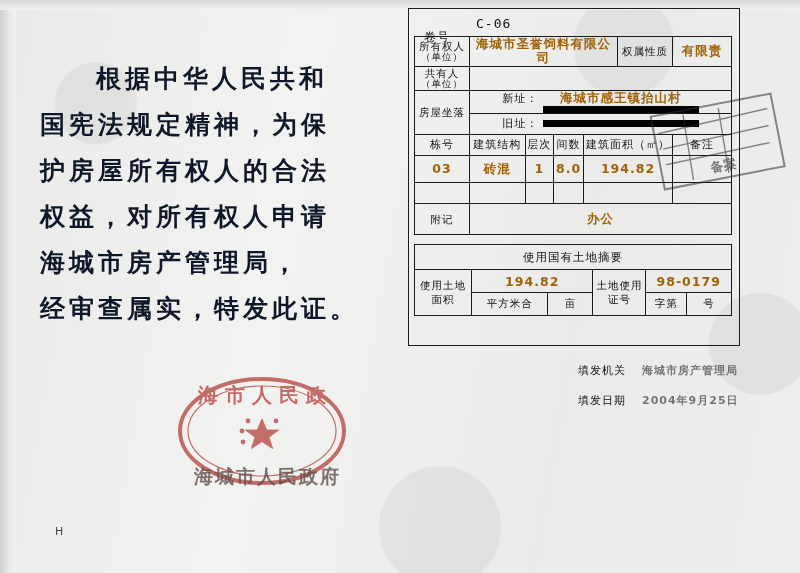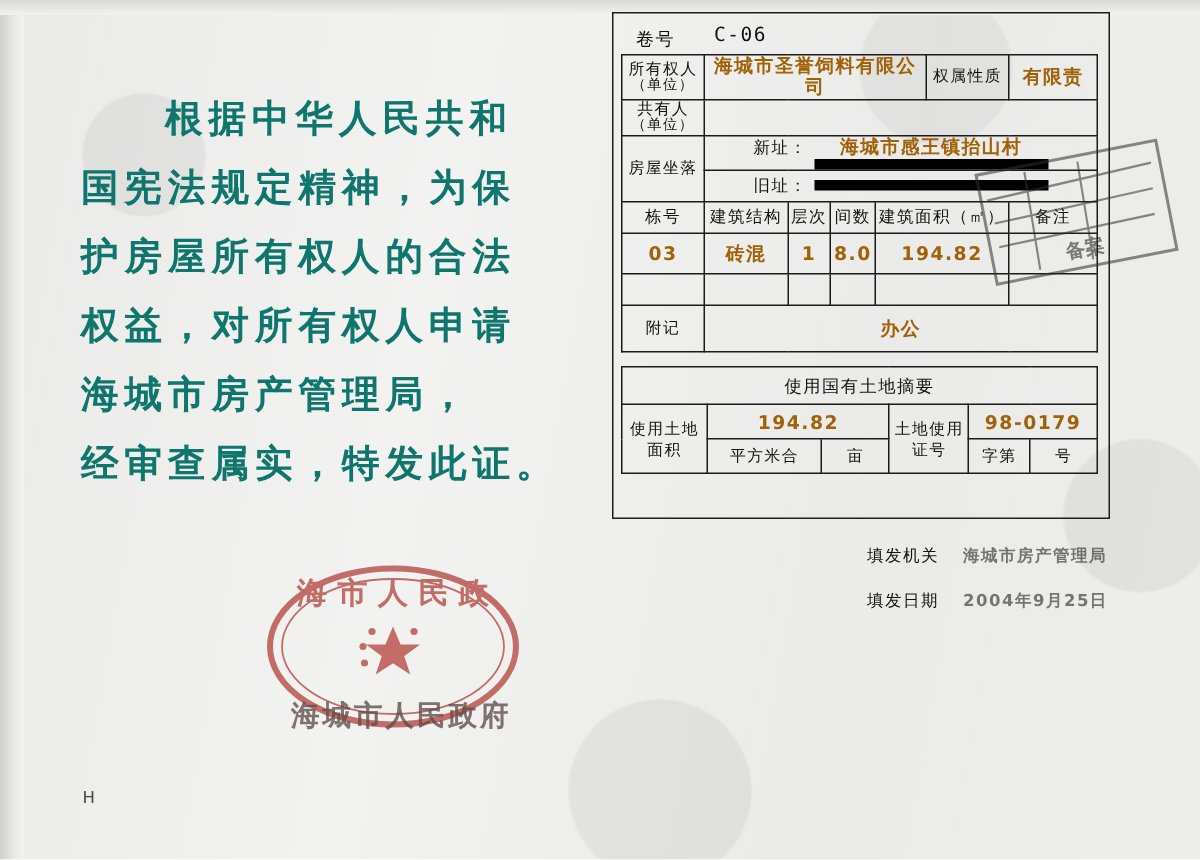--- a/index.html
+++ b/index.html
@@ -43,28 +43,28 @@
   }
 
   
   #left-page {
     position: absolute;
     left: 20px; top: 20px;
     width: 370px; height: 530px;
   }
   .preamble {
     position: absolute;
-    left: 34px;
+    left: 20px;
     top: 36px;
     width: 330px;
     font-family: "DejaVu Sans", sans-serif;
     font-size: 25px;
     line-height: 46px;
     letter-spacing: 4px;
-    color: #0f766e;
+    color: #0f172a;
     font-weight: 600;
   }
   .preamble .ln { display: block; white-space: pre; }
   .preamble .ln.indent { text-indent: 56px; }
 
   
   #seal {
     position: absolute;
     left: 155px;
     top: 352px;
@@ -110,21 +110,21 @@
   }
   .hdr-row {
     position: absolute;
     left: 6px;
     top: 9px;
     width: 320px;
     font-size: 12px;
   }
   .hdr-label {
     position: absolute;
-    left: 10px; top: 1px;
+    left: 10px; top: 12px;
     letter-spacing: 1px;
   }
   .hdr-value {
     position: absolute;
     left: 62px; top: -1px;
     font-size: 13px;
     letter-spacing: 1px;
     font-family: "DejaVu Sans Mono", monospace;
   }
 

